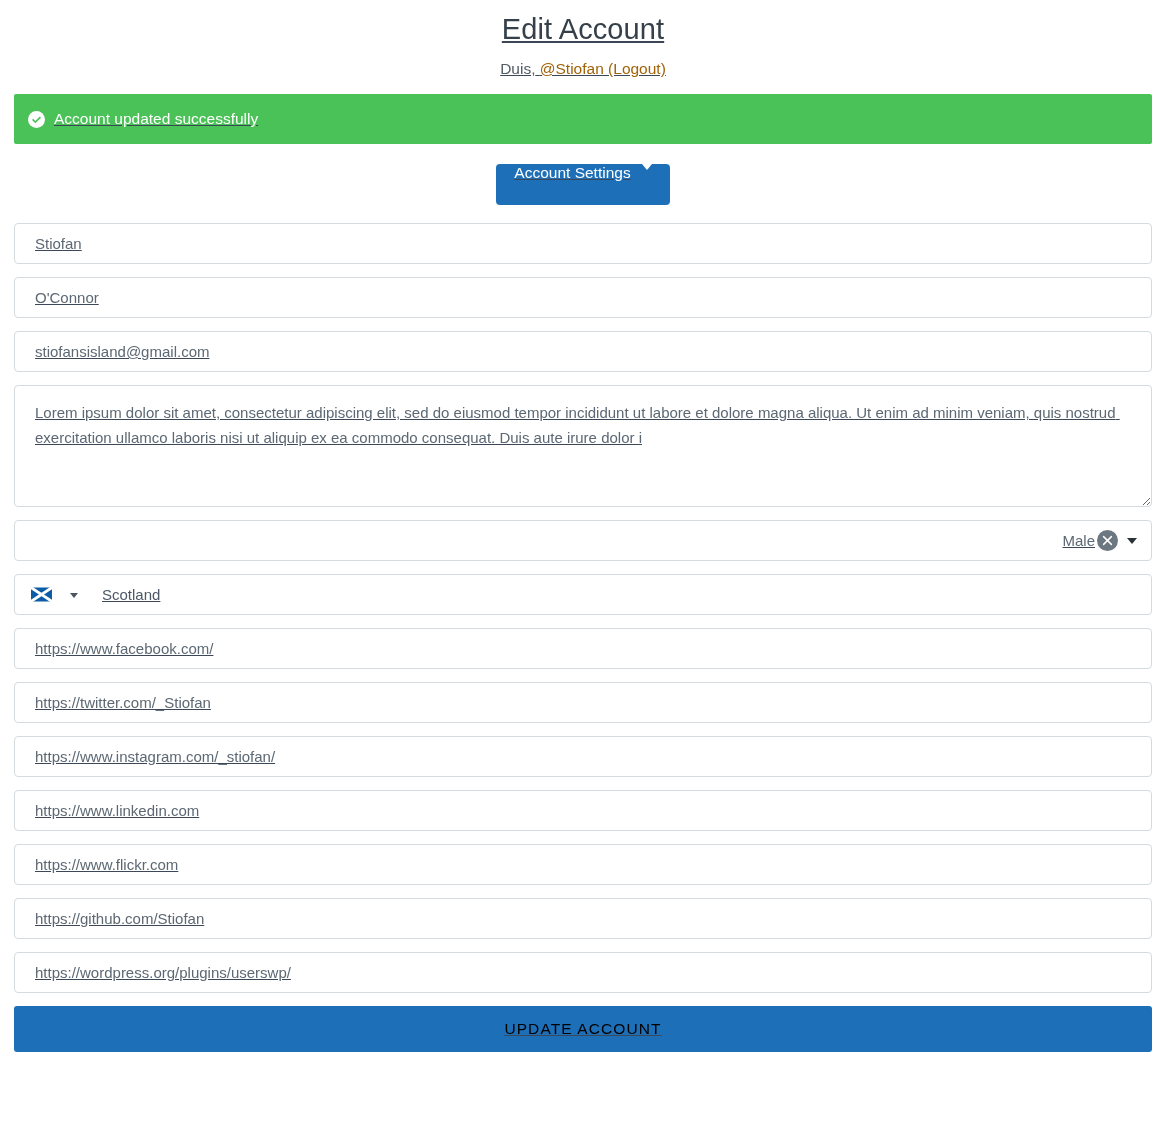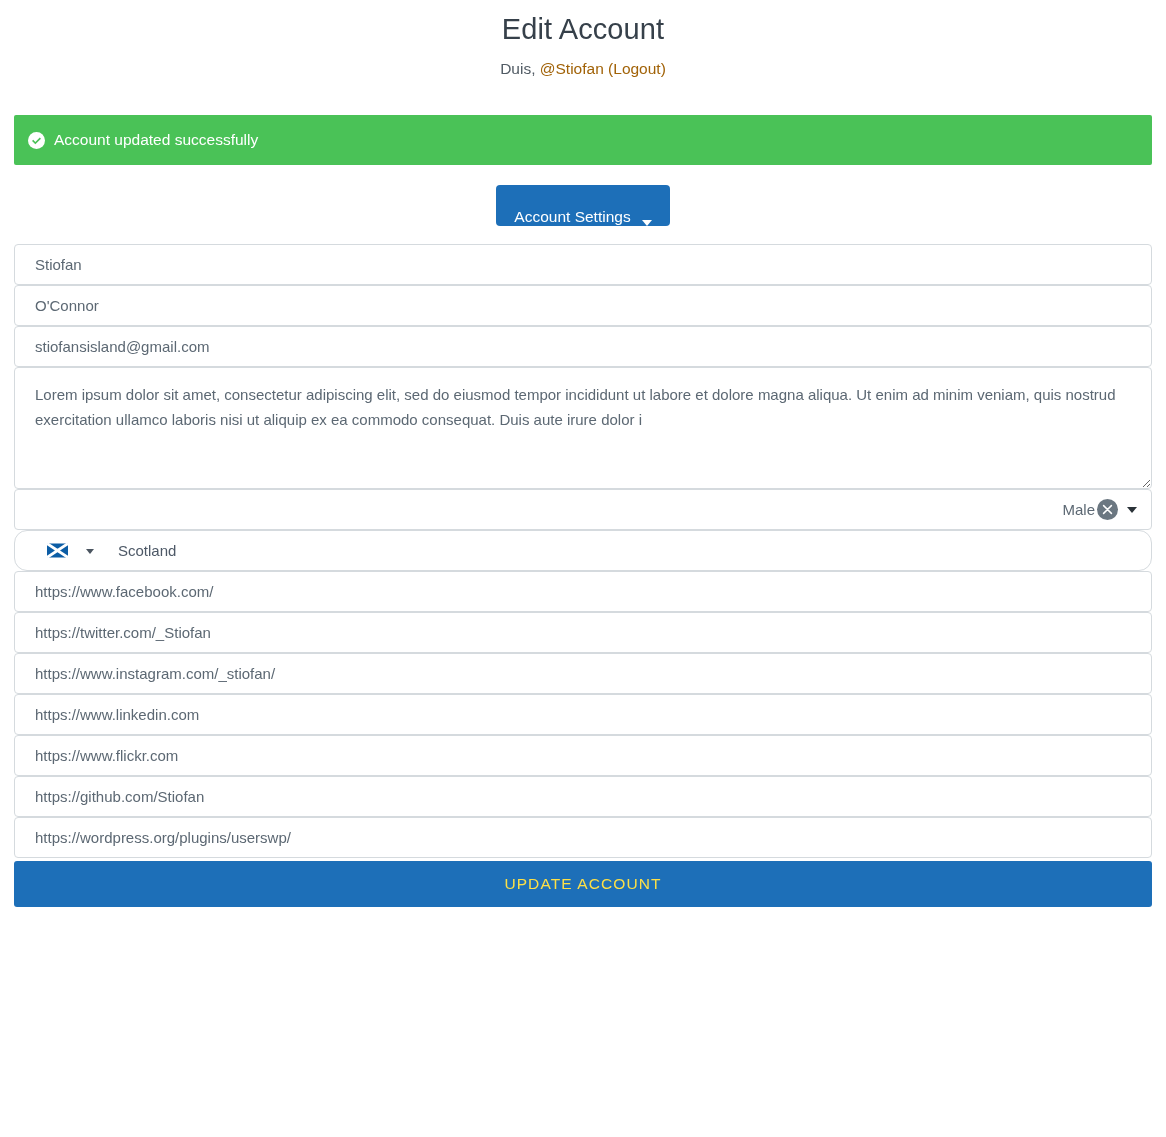--- a/index.html
+++ b/index.html
@@ -10,20 +10,21 @@
     width: 1166px;
     height: 1137px;
     font-family: "Liberation Sans", sans-serif;
     color: #3c4858;
   }
   .page {
     width: 1166px;
     height: 1137px;
     position: relative;
     overflow: hidden;
+    text-decoration: underline;
   }
 
   
   .page-title {
     text-align: center;
     font-size: 29px;
     font-weight: 400;
     color: #36404a;
     margin: 0;
     padding-top: 12px;
@@ -37,21 +38,21 @@
     margin-top: 13px;
     line-height: 20px;
   }
   .greeting a {
     color: #a16207;
     text-decoration: none;
   }
 
   
   .alert-success {
-    margin: 36px 14px 0 14px;
+    margin: 15px 14px 0 14px;
     background: #4ac257;
     color: #ffffff;
     height: 50px;
     display: flex;
     align-items: center;
     padding: 0 14px;
     font-size: 15.5px;
     border-radius: 2px;
   }
   .check-icon {
@@ -71,38 +72,39 @@
   .btn-settings {
     background: #1d6fb8;
     color: #ffffff;
     border: none;
     border-radius: 4px;
     font-size: 15.5px;
     font-family: inherit;
     padding: 0 18px;
     height: 41px;
     display: flex;
-    align-items: flex-end;
+    align-items: flex-start;
     gap: 11px;
     cursor: pointer;
   }
   .caret-down {
     width: 0; height: 0;
     border-left: 5px solid transparent;
     border-right: 5px solid transparent;
     border-top: 6px solid currentColor;
     display: inline-block;
   }
 
   
   .form {
     padding: 0 14px;
     margin-top: 18px;
   }
   .field {
+    margin-bottom: 13px;
   }
   .control {
     width: 100%;
     height: 41px;
     border: 1px solid #d5dade;
     border-radius: 4px;
     background: #ffffff;
     font-family: inherit;
     font-size: 15px;
     color: #5c6873;
@@ -152,24 +154,23 @@
   .clear-btn svg { display: block; }
   .select-caret {
     width: 0; height: 0;
     border-left: 5px solid transparent;
     border-right: 5px solid transparent;
     border-top: 6px solid #2a3238;
   }
 
   
   .country-control {
-    padding-left: 32px;
+    padding-left: 16px;
     gap: 13px;
     cursor: pointer;
-    border-radius: 13px;
   }
   .flag {
     width: 21px;
     height: 15px;
     display: block;
     flex: 0 0 auto;
   }
   .flag-caret {
     width: 0; height: 0;
     border-left: 4px solid transparent;
@@ -181,21 +182,21 @@
     margin-left: 11px;
     font-size: 15px;
     color: #4d5866;
   }
 
   
   .btn-submit {
     width: 100%;
     height: 46px;
     background: #1d6fb8;
-    color: #fde047;
+    color: #000000;
     border: none;
     border-radius: 3px;
     font-family: inherit;
     font-size: 15.5px;
     letter-spacing: 1.1px;
     cursor: pointer;
     margin-top: 3px;
     display: block;
   }
 </style>

